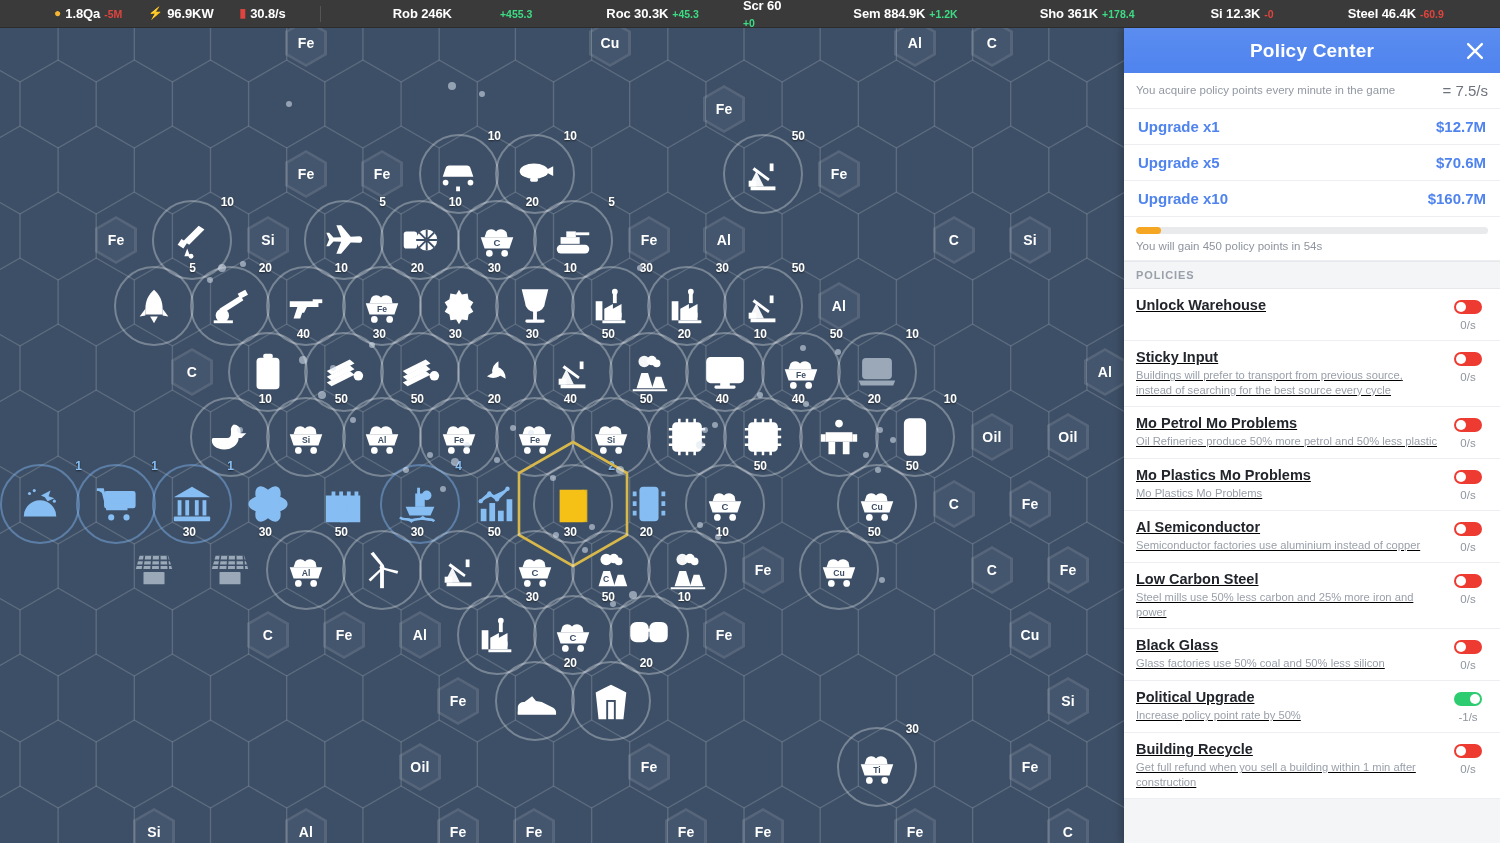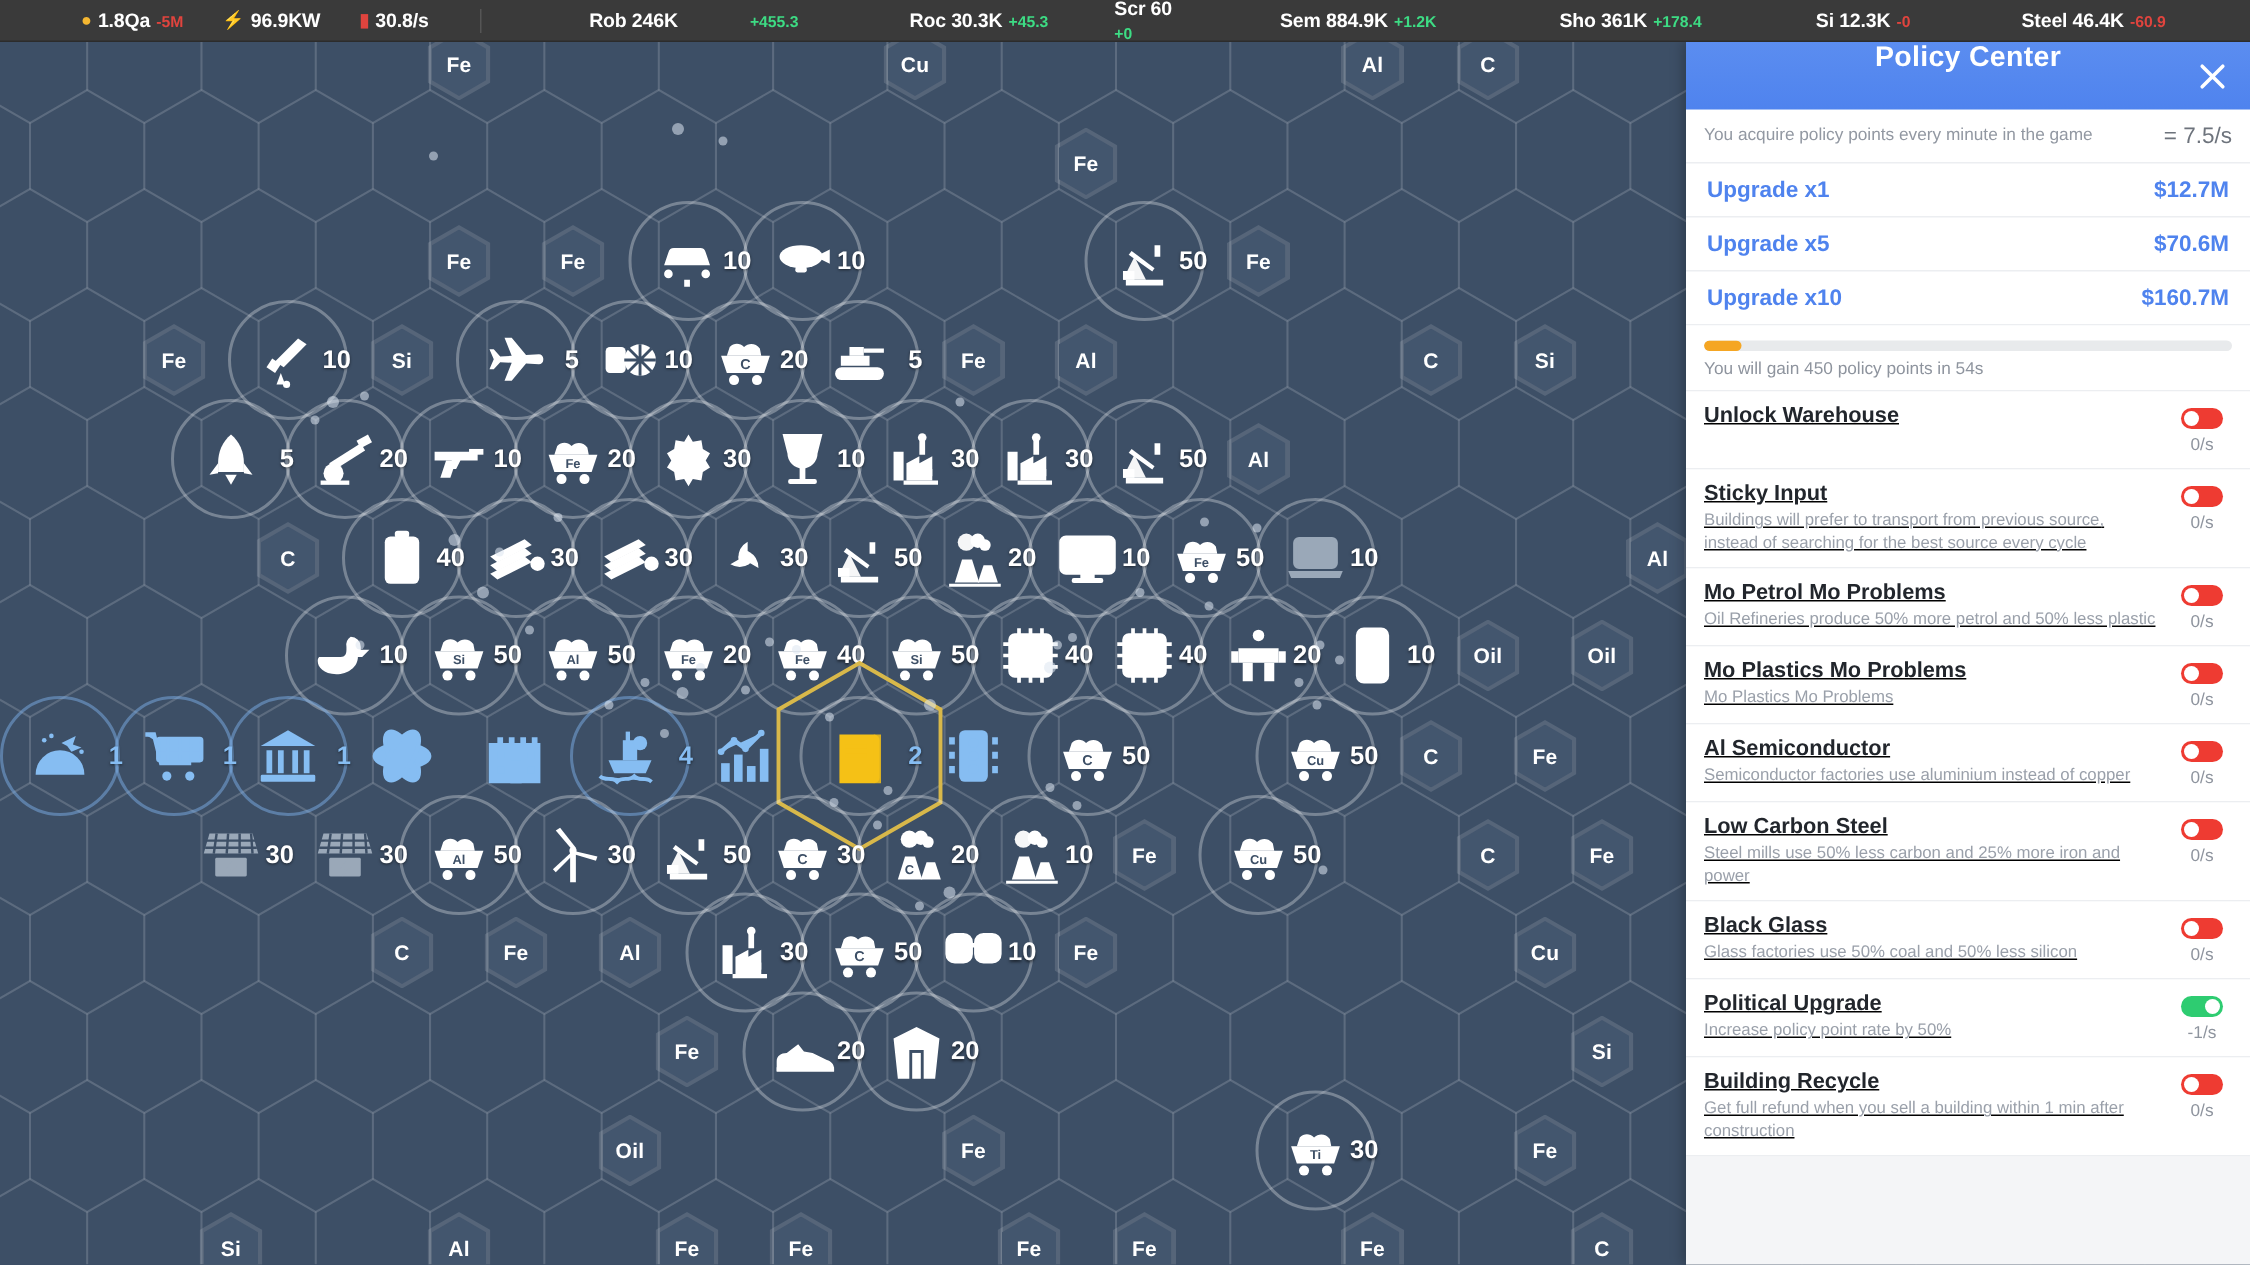--- a/index.html
+++ b/index.html
@@ -85,24 +85,23 @@
   }
   .building.blue .bico path, .building.blue .bico circle, .building.blue .bico rect,
   .building.blue .bico polygon, .building.blue .bico ellipse, .building.blue .bico line,
   .building.blue .bico polyline { fill: #86bdf2; }
   .building.grey .bico path, .building.grey .bico circle, .building.grey .bico rect,
   .building.grey .bico polygon { fill: #9aa8b8; }
   .building.gold .bico path, .building.gold .bico rect, .building.gold .bico polygon { fill: #f5c116; }
 
   .blvl {
     position: absolute; top: -6px; right: -4px;
-    color: #ffffff; font-size: 17px; font-weight: bold;
+    color: #ffffff; font-size: 12px; font-weight: bold;
     text-shadow: 0 1px 2px rgba(0,0,0,0.55);
     line-height: 1;
-    margin-top: 35px;
   }
   .building.blue .blvl { color: #86bdf2; }
   .building.gold .blvl { color: #86bdf2; }
 
   
   .sel-hex {
     position: absolute;
     width: 112px; height: 128px;
     transform: translate(-50%,-50%);
     pointer-events: none;
@@ -121,21 +120,21 @@
     width: 376px; height: 815px;
     background: #ffffff;
     z-index: 30;
     display: flex; flex-direction: column;
     overflow: hidden;
     box-shadow: -2px 0 8px rgba(0,0,0,0.25);
   }
   #panel-header {
     height: 45px; flex: 0 0 45px;
     background: linear-gradient(180deg,#5b8df0 0%,#4f83ee 100%);
-    display: flex; justify-content: center;
+    display: flex; align-items: center; justify-content: center;
     position: relative;
   }
   #panel-title {
     color: #ffffff; font-size: 19px; font-weight: bold;
     letter-spacing: 0.2px;
   }
   #panel-close {
     position: absolute; right: 14px; top: 50%;
     transform: translateY(-50%);
     width: 22px; height: 22px;
@@ -1477,20 +1476,21 @@
           </div>
         </div>
       <div class="pp-progress-wrap">
         <div class="pp-bar">
           <div class="pp-bar-fill" id="pp-fill" style="width: 7%;"></div>
         </div>
         <div class="pp-progress-text">You will gain 450 policy points in 54s</div>
       </div>
     </div>
 
+    <div class="pp-section-head">POLICIES</div>
     <div id="policy-list">
         <div class="policy">
           <div class="ptext">
             <div class="pname">Unlock Warehouse</div>
           </div>
           <div class="pctrl">
             <div class="toggle"></div>
             <div class="prate">0/s</div>
           </div>
         </div>

